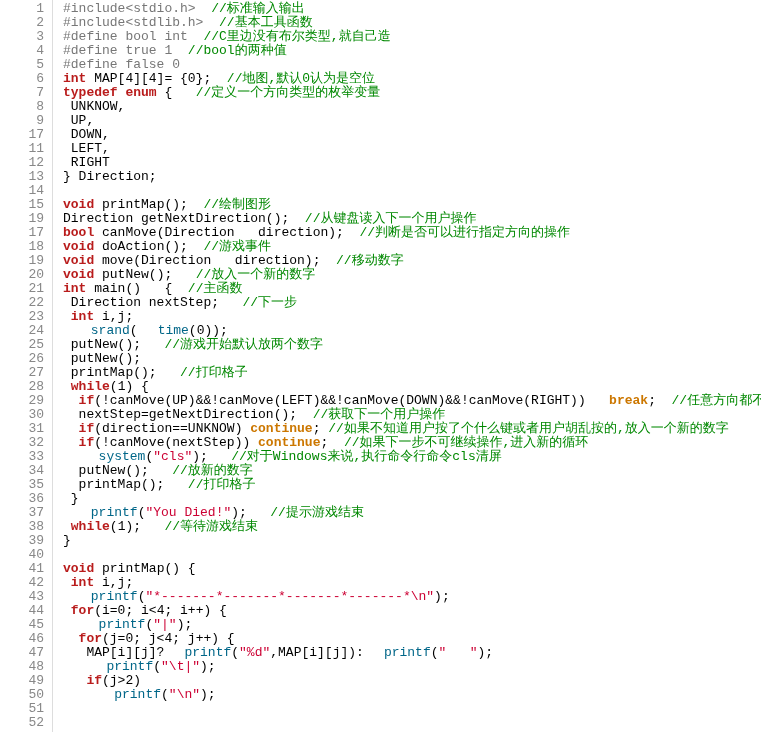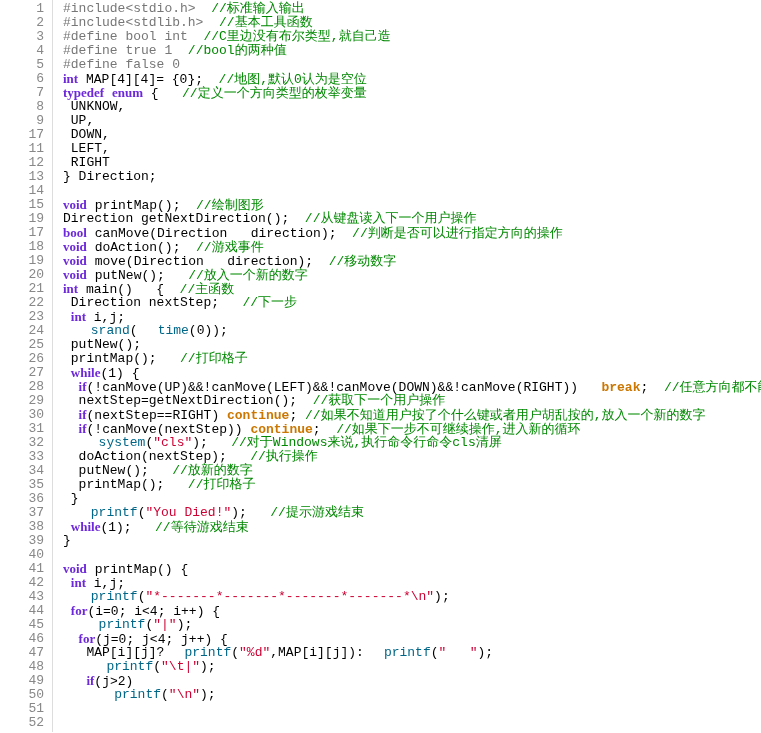--- a/index.html
+++ b/index.html
@@ -31,21 +31,21 @@
   .code {
     padding: 2px 16px 2px 10px;
     line-height: 14px;
     flex: 1;
     overflow: hidden;
   }
   .code div.line {
     height: 14px;
     white-space: pre;
   }
-  .kw   { color: #6d28d9; font-weight: bold; font-family: Liberation Serif, serif; }
+  .kw   { color: #b91c1c; font-weight: bold; }
   .id   { color: #000000; }
   .cmt  { color: #008800; }
   .str  { color: #cc0033; }
   .pp   { color: #777777; }
   .func-call { color: #006688; margin-left: 20px; }
   .brk  { color: #cc7700; font-weight: bold; text-align: center; }
 </style>
 </head>
 <body>
 
@@ -122,29 +122,29 @@
       <div class="line"><span class="kw">void</span><span class="id"> printMap();  </span><span class="cmt">//绘制图形</span></div>
       <div class="line"><span class="id">Direction getNextDirection();  </span><span class="cmt">//从键盘读入下一个用户操作</span></div>
       <div class="line"><span class="kw">bool</span><span class="id"> canMove(Direction   direction);  </span><span class="cmt">//判断是否可以进行指定方向的操作</span></div>
       <div class="line"><span class="kw">void</span><span class="id"> doAction();  </span><span class="cmt">//游戏事件</span></div>
       <div class="line"><span class="kw">void</span><span class="id"> move(Direction   direction);  </span><span class="cmt">//移动数字</span></div>
       <div class="line"><span class="kw">void</span><span class="id"> putNew();   </span><span class="cmt">//放入一个新的数字</span></div>
       <div class="line"><span class="kw">int</span><span class="id"> main()   {  </span><span class="cmt">//主函数</span></div>
       <div class="line"><span class="id"> Direction nextStep;   </span><span class="cmt">//下一步</span></div>
       <div class="line"><span class="id"> </span><span class="kw">int</span><span class="id"> i,j;</span></div>
       <div class="line"><span class="id"> </span><span class="func-call">srand</span><span class="id">(</span><span class="func-call">time</span><span class="id">(0));</span></div>
+      <div class="line"><span class="id"> putNew();   </span><span class="cmt">//游戏开始默认放两个数字</span></div>
       <div class="line"><span class="id"> putNew();</span></div>
       <div class="line"><span class="id"> printMap();   </span><span class="cmt">//打印格子</span></div>
       <div class="line"><span class="id"> </span><span class="kw">while</span><span class="id">(1) {</span></div>
       <div class="line"><span class="id">  </span><span class="kw">if</span><span class="id">(!canMove(UP)&amp;&amp;!canMove(LEFT)&amp;&amp;!canMove(DOWN)&amp;&amp;!canMove(RIGHT))   </span><span class="brk">break</span><span class="id">;  </span><span class="cmt">//任意方向都不能移动,</span></div>
       <div class="line"><span class="id">  nextStep=getNextDirection();  </span><span class="cmt">//获取下一个用户操作</span></div>
-      <div class="line"><span class="id">  </span><span class="kw">if</span><span class="id">(nextStep==RIGHT) </span><span class="brk">continue</span><span class="id">; </span><span class="cmt">//如果不知道用户按了个什么键或者用户胡乱按的,放入一个新的数字</span></div>
+      <div class="line"><span class="id">  </span><span class="kw">if</span><span class="id">(direction==UNKNOW) </span><span class="brk">continue</span><span class="id">; </span><span class="cmt">//如果不知道用户按了个什么键或者用户胡乱按的,放入一个新的数字</span></div>
       <div class="line"><span class="id">  </span><span class="kw">if</span><span class="id">(!canMove(nextStep)) </span><span class="brk">continue</span><span class="id">;  </span><span class="cmt">//如果下一步不可继续操作,进入新的循环</span></div>
       <div class="line"><span class="id">  </span><span class="func-call">system</span><span class="id">(</span><span class="str">"cls"</span><span class="id">);   </span><span class="cmt">//对于Windows来说,执行命令行命令cls清屏</span></div>
-      <div class="line"><span class="id">  doAction(nextStep);   </span><span class="cmt">//执行操作</span></div>
       <div class="line"><span class="id">  putNew();   </span><span class="cmt">//放新的数字</span></div>
       <div class="line"><span class="id">  printMap();   </span><span class="cmt">//打印格子</span></div>
       <div class="line"><span class="id"> }</span></div>
       <div class="line"><span class="id"> </span><span class="func-call">printf</span><span class="id">(</span><span class="str">"You Died!"</span><span class="id">);   </span><span class="cmt">//提示游戏结束</span></div>
       <div class="line"><span class="id"> </span><span class="kw">while</span><span class="id">(1);   </span><span class="cmt">//等待游戏结束</span></div>
       <div class="line"><span class="id">}</span></div>
       <div class="line"><span class="id"></span></div>
       <div class="line"><span class="kw">void</span><span class="id"> printMap() {</span></div>
       <div class="line"><span class="id"> </span><span class="kw">int</span><span class="id"> i,j;</span></div>
       <div class="line"><span class="id"> </span><span class="func-call">printf</span><span class="id">(</span><span class="str">"*-------*-------*-------*-------*\n"</span><span class="id">);</span></div>

